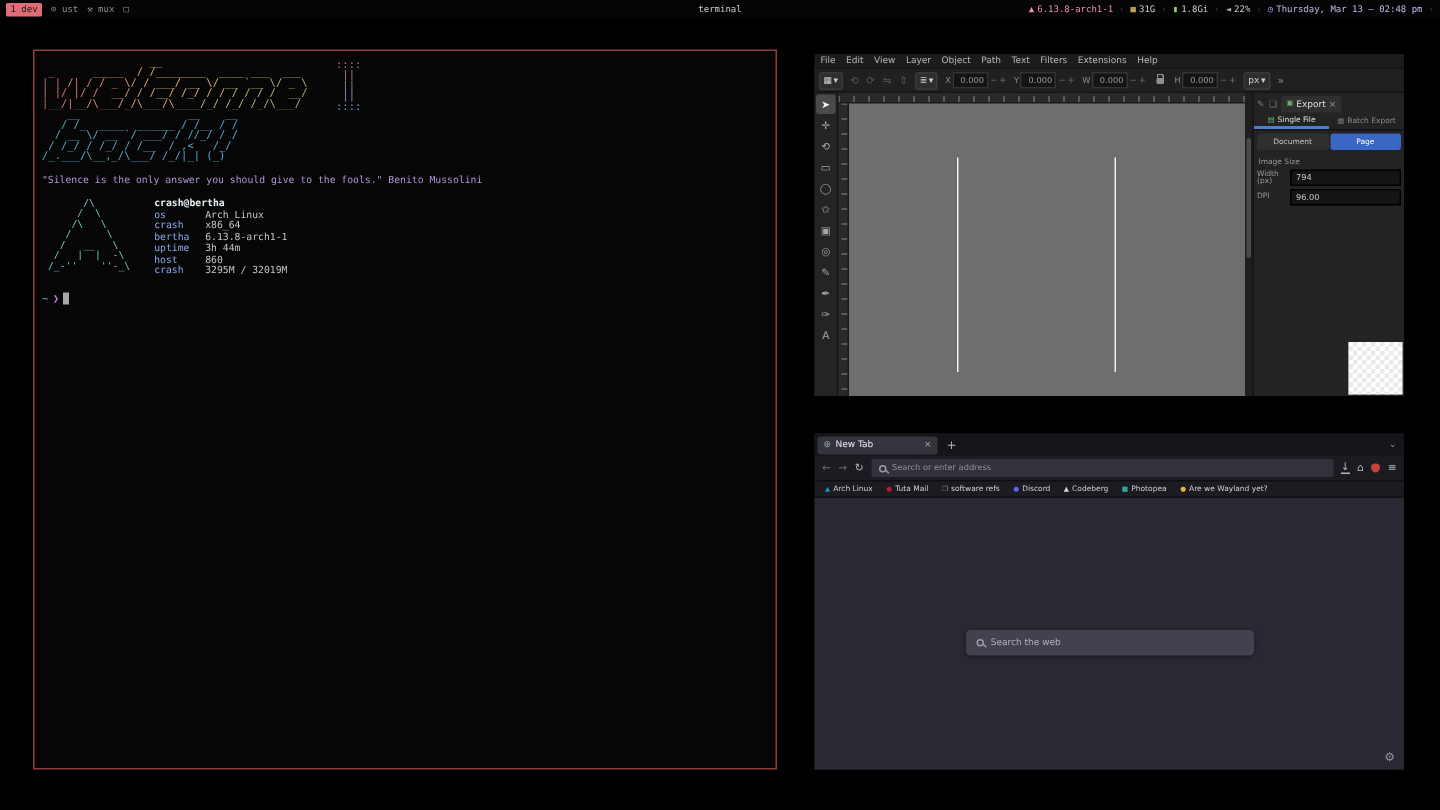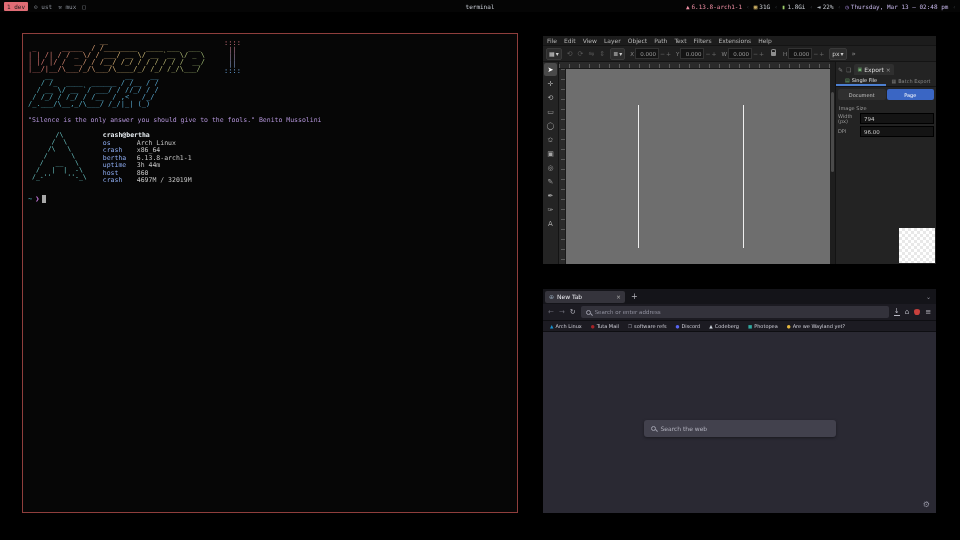--- a/index.html
+++ b/index.html
@@ -221,21 +221,21 @@
   /   __   \
  /   |  |  -\
 /_-''    ''-_\</pre>
     <div class="info mono">
       <div class="user">crash@bertha</div>
       <div><span class="k">os</span><span class="v">Arch Linux</span></div>
       <div><span class="k">crash</span><span class="v">x86_64</span></div>
       <div><span class="k">bertha</span><span class="v">6.13.8-arch1-1</span></div>
       <div><span class="k">uptime</span><span class="v">3h 44m</span></div>
       <div><span class="k">host</span><span class="v">860</span></div>
-      <div><span class="k">crash</span><span class="v">4697M / 32019M</span></div>
+      <div><span class="k">crash</span><span class="v">3295M / 32019M</span></div>
     </div>
   </div>
   <div id="promptline">
     <span class="p-path">~</span>
     <span class="p-chev">❯</span>
     <span class="cursor"></span>
   </div>
 </div>
 
 <div id="inkscape">

